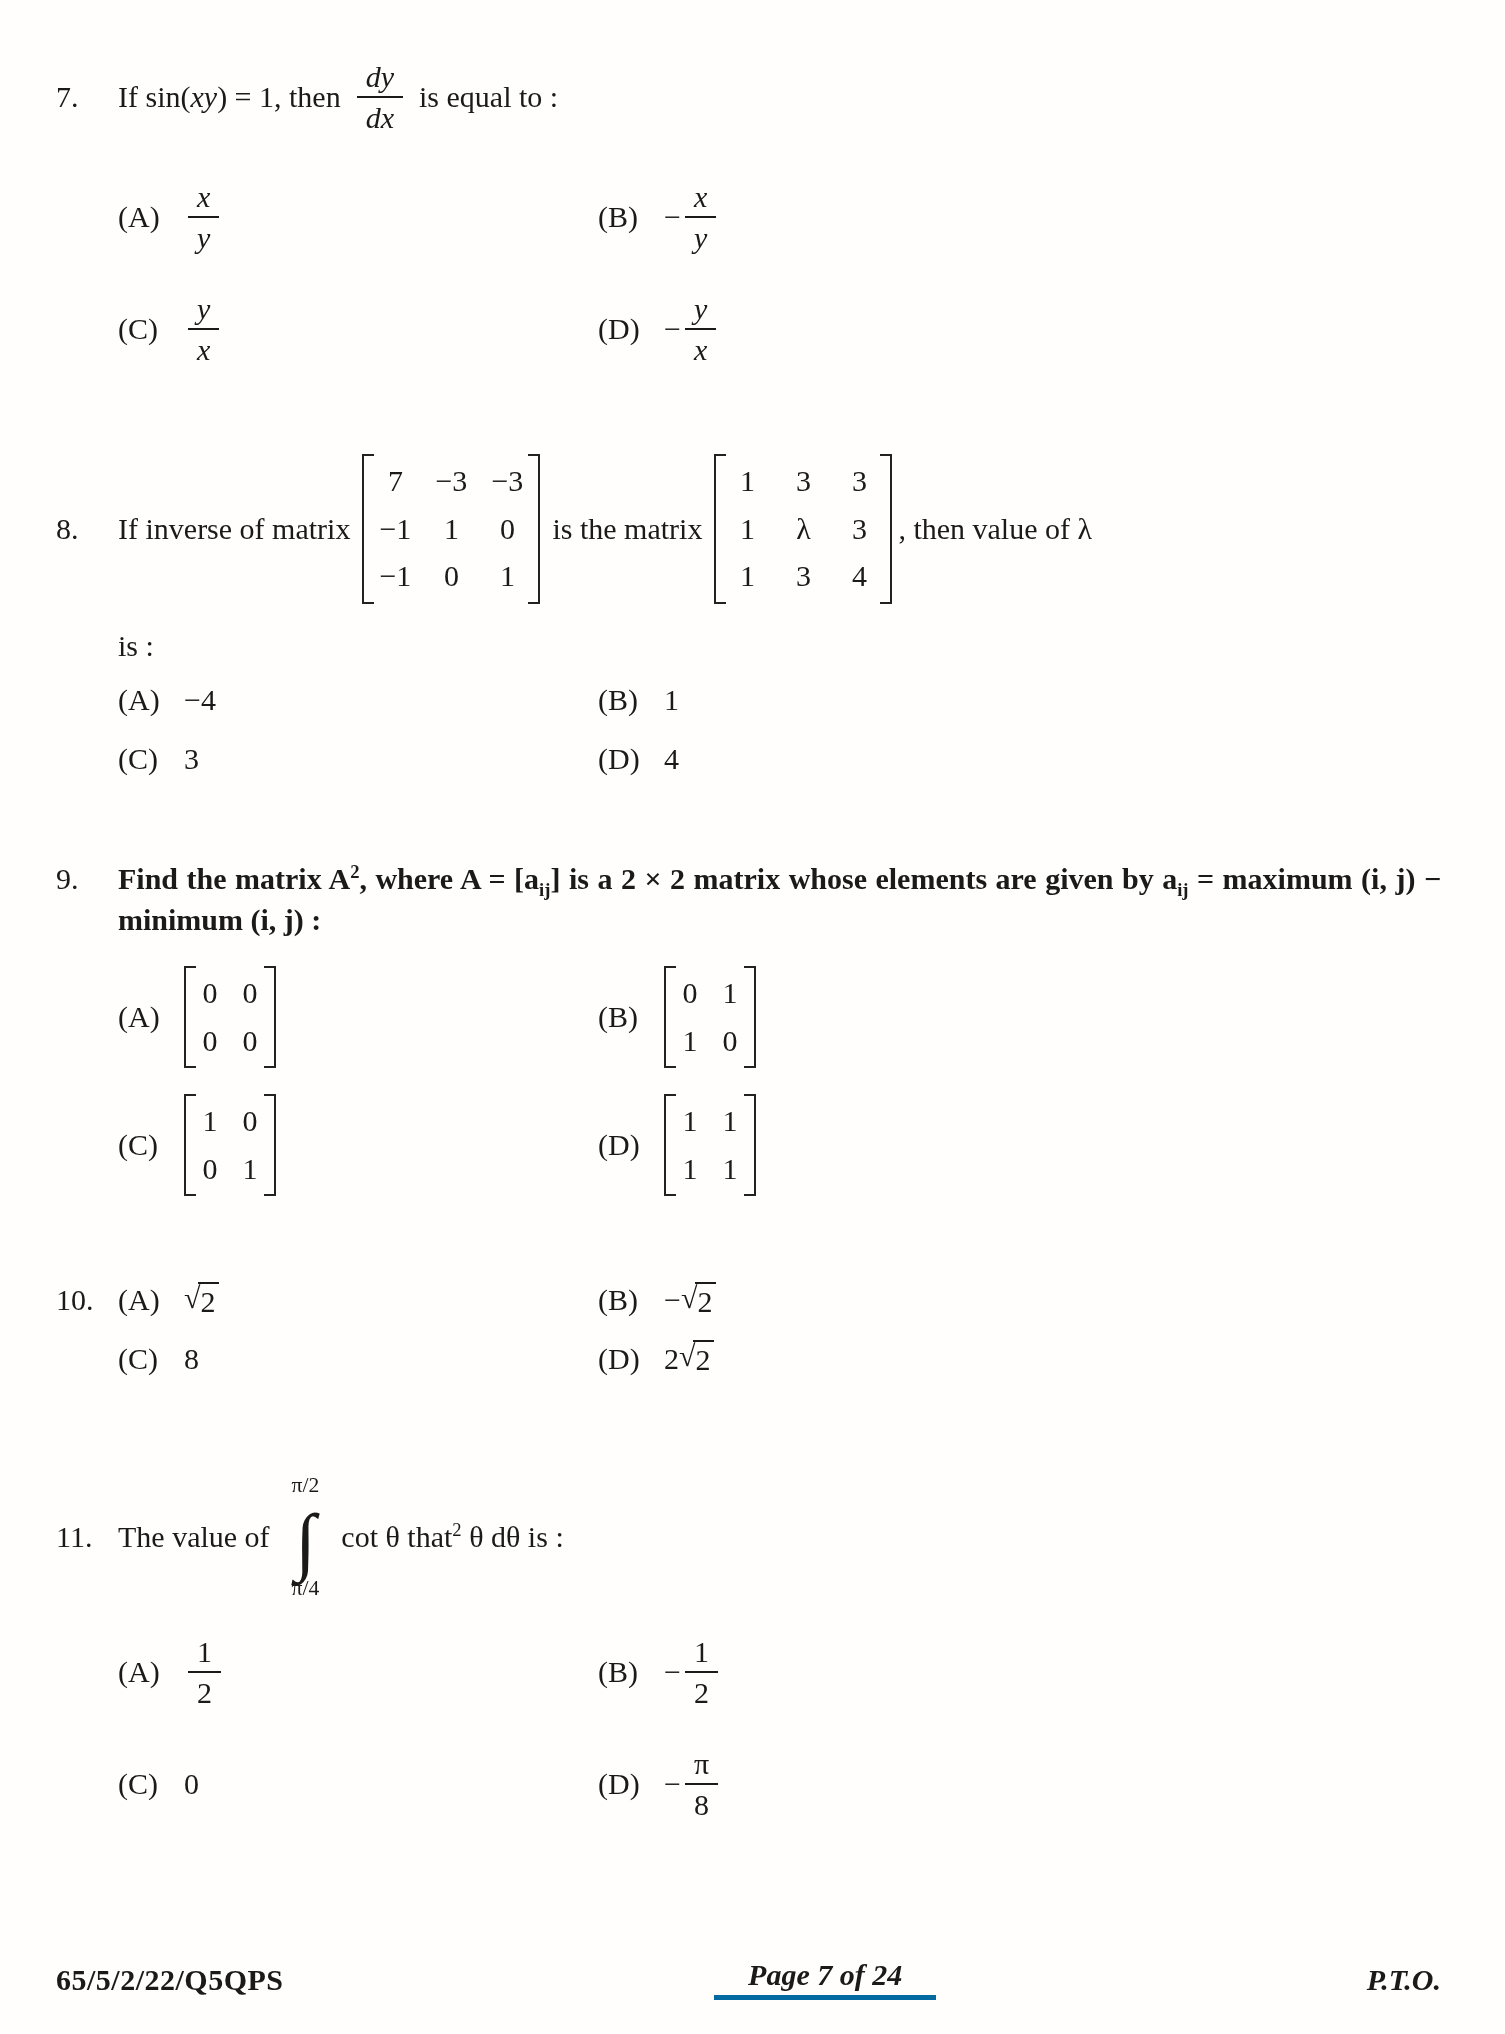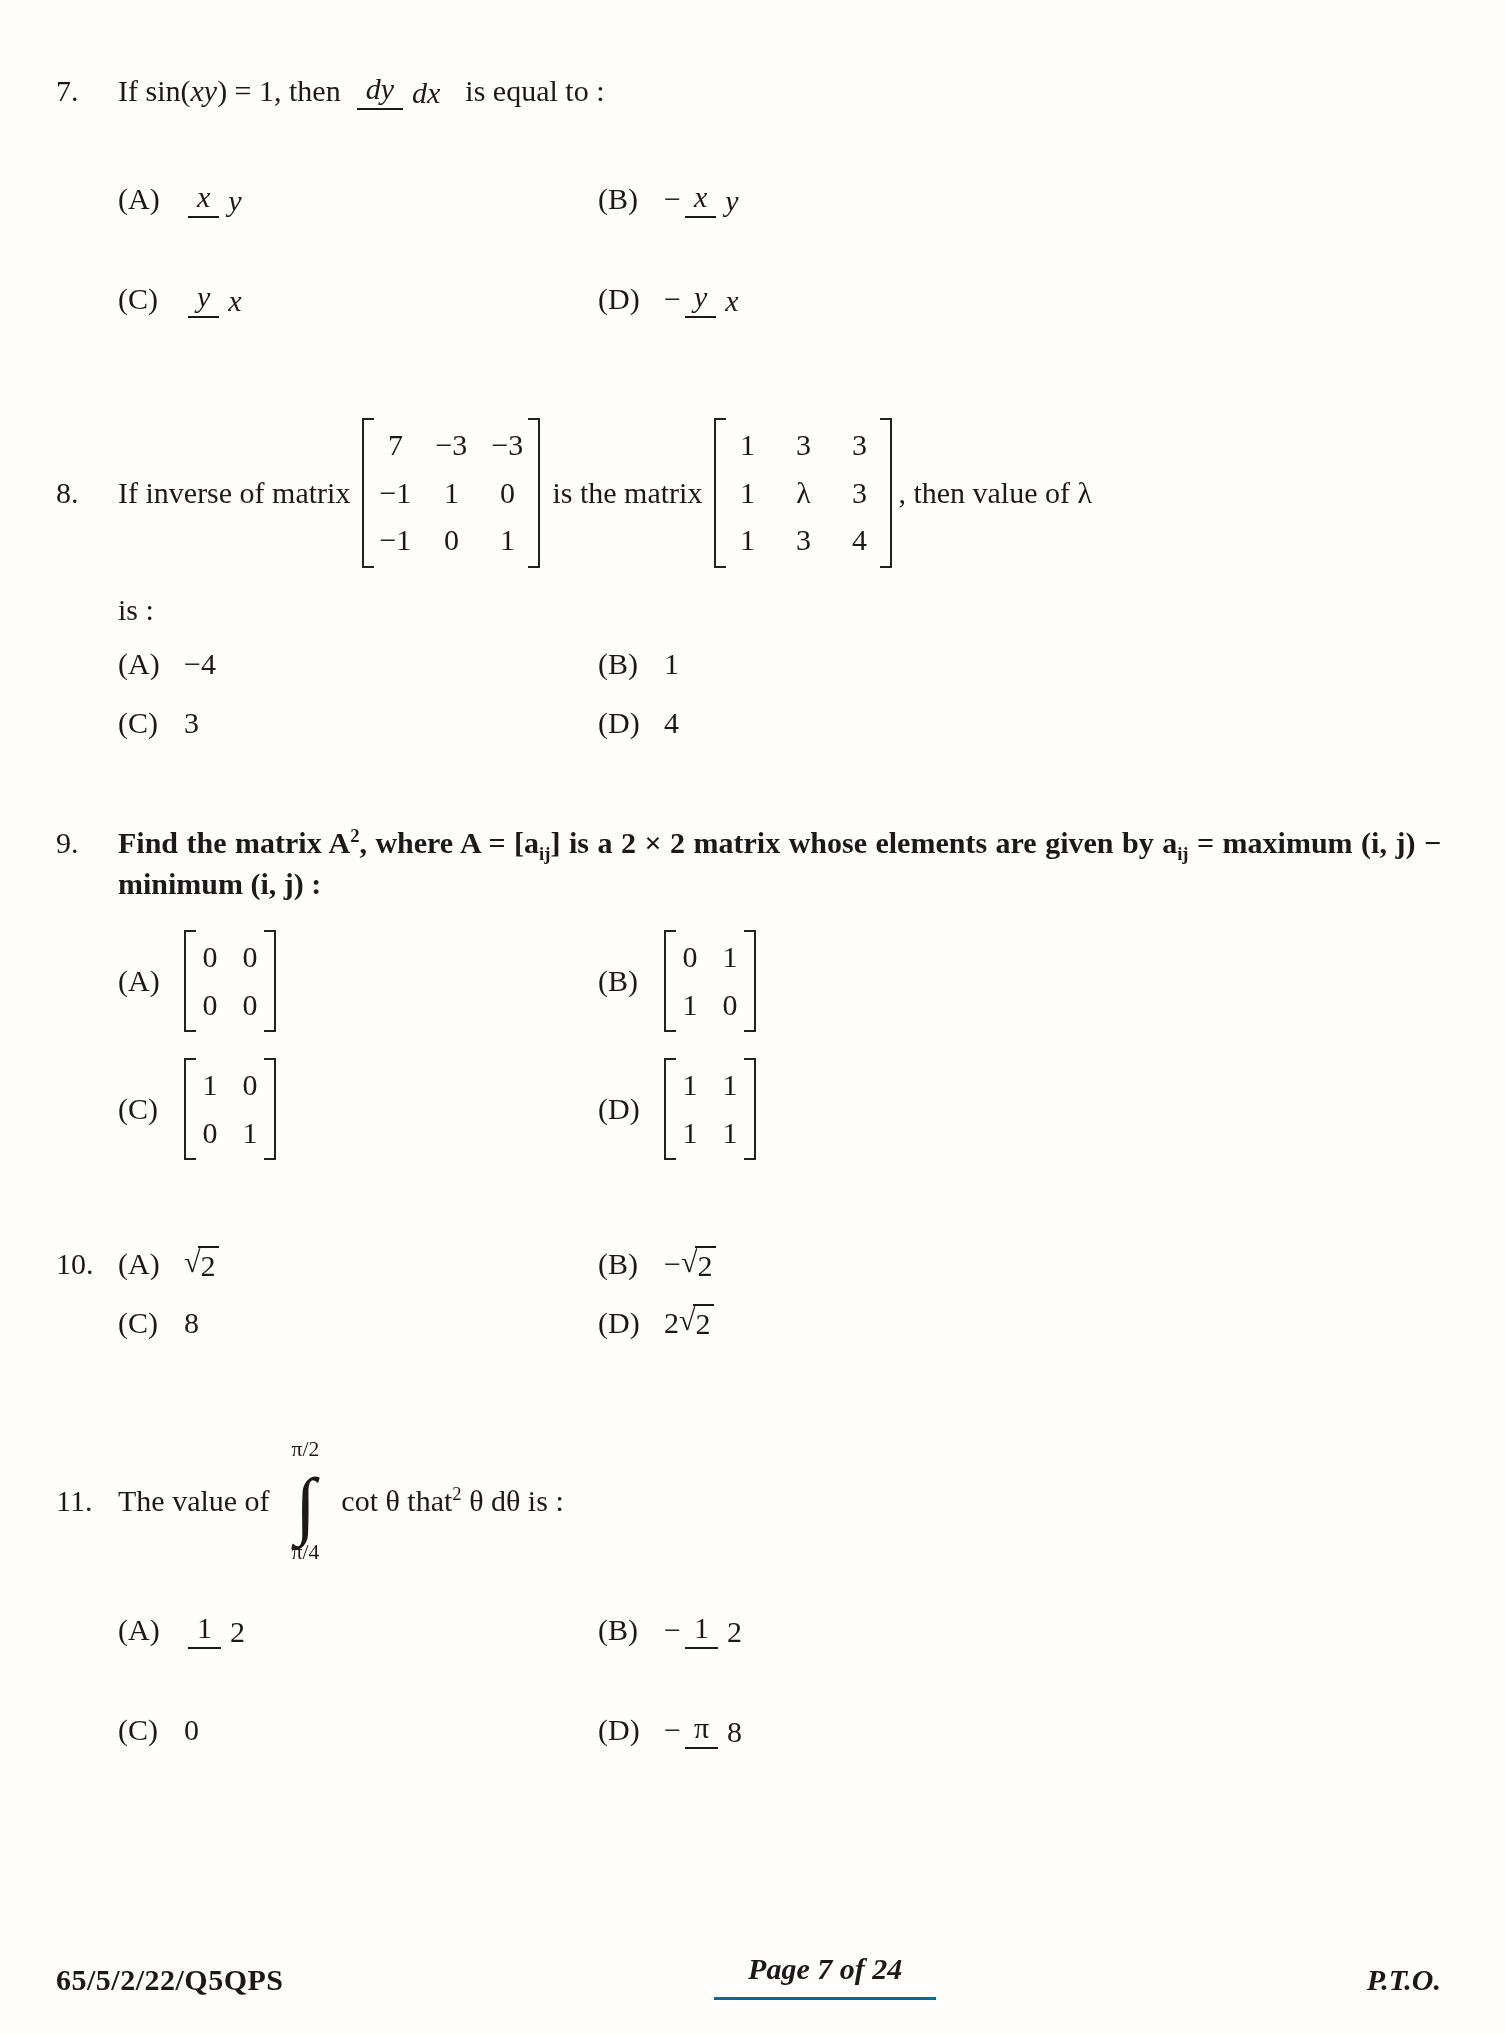--- a/index.html
+++ b/index.html
@@ -19,22 +19,22 @@
   .qbody { flex:1; }
   .stem-flex { display:flex; align-items:center; gap:12px; flex-wrap:nowrap; }
   .stem-par { text-align:justify; text-align-last:left;font-weight:bold; }
   .it { font-style:italic; }
   .tight { margin-left:-6px; }
 
   sup { font-size:0.62em; vertical-align:super; line-height:0; }
   sub { font-size:0.62em; vertical-align:sub; line-height:0; }
 
   
-  .frac { display:inline-flex; align-items:center;
-          vertical-align:middle; text-align:center; margin:16px 4px; }
+  .frac { display:inline-flex; flex-direction:column; align-items:center;
+          vertical-align:middle; text-align:center; margin:4px 4px; }
   .frac .fnum { padding:0 9px 3px; border-bottom:2px solid #1a1a1a; line-height:1.1; }
   .frac .fden { padding:3px 9px 0; line-height:1.1; }
 
   
   .matrix { display:inline-block; position:relative; padding:7px 15px; vertical-align:middle; }
   .matrix::before, .matrix::after { content:""; position:absolute; top:0; bottom:0; width:10px; }
   .matrix::before { left:0; border-left:2.5px solid #222; border-top:2.5px solid #222; border-bottom:2.5px solid #222; }
   .matrix::after  { right:0; border-right:2.5px solid #222; border-top:2.5px solid #222; border-bottom:2.5px solid #222; }
   .mgrid { display:grid; row-gap:7px; }
   .m3 { grid-template-columns:repeat(3, minmax(36px, auto)); column-gap:20px; }
@@ -75,21 +75,21 @@
   .q9 .stem-par { margin-bottom:26px; }
   .q9 { margin-bottom:84px; }
   .q10 .stem-par { margin-bottom:24px; }
   .q10 { margin-bottom:96px; }
   .q11 .stem-row { margin-bottom:32px; }
 
   
   .footer { margin-top:auto; display:flex; justify-content:space-between; align-items:flex-end;
             font-weight:bold;gap:28px; }
   .footer-code { letter-spacing:0.5px; }
-  .footer-page { font-style:italic; border-bottom:3px solid #0369a1; padding:0 34px 8px; }
+  .footer-page { font-style:italic; border-bottom:5px solid #0369a1; padding:0 34px 0; }
   .footer-pto { font-style:italic; }
 </style>
 </head>
 <body>
 
 <div class="page">
 
   <section class="question q7">
     <div class="qrow vcenter stem-row">
       <div class="qnum">7.</div>

